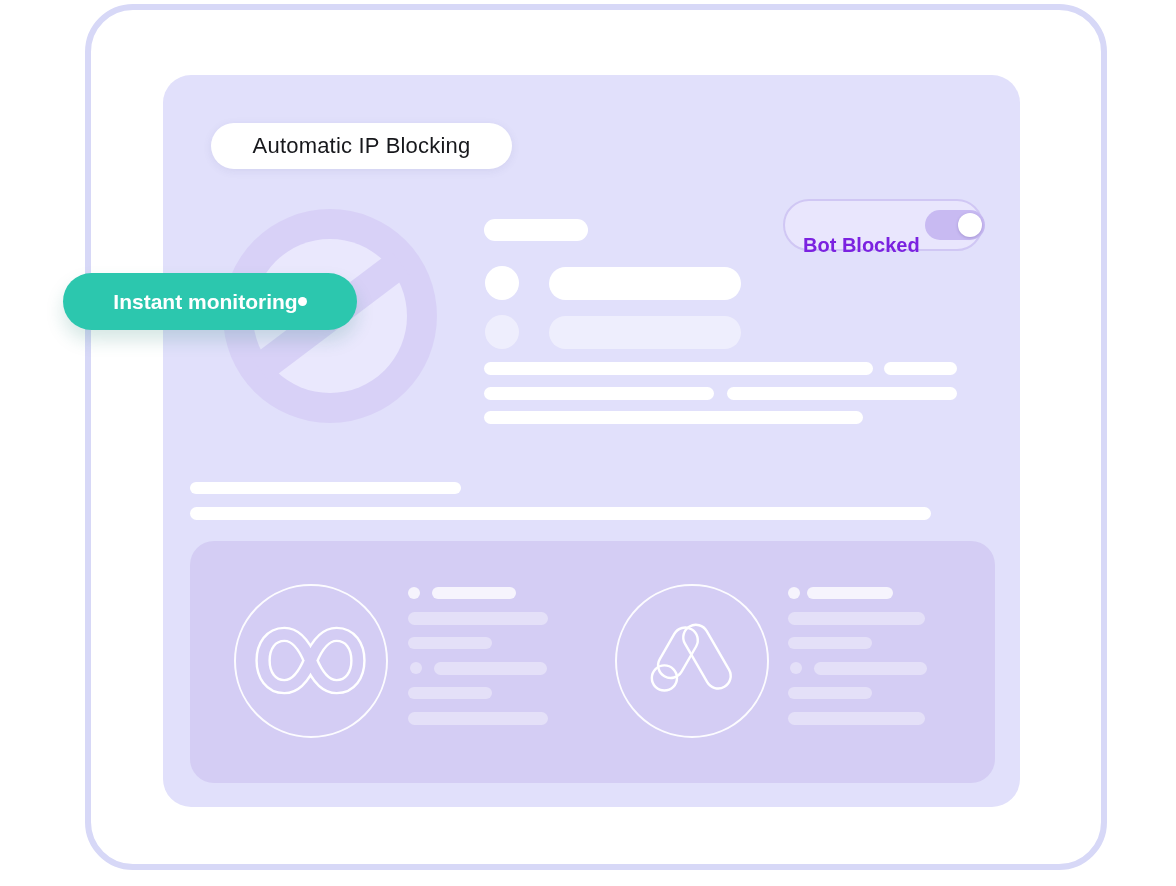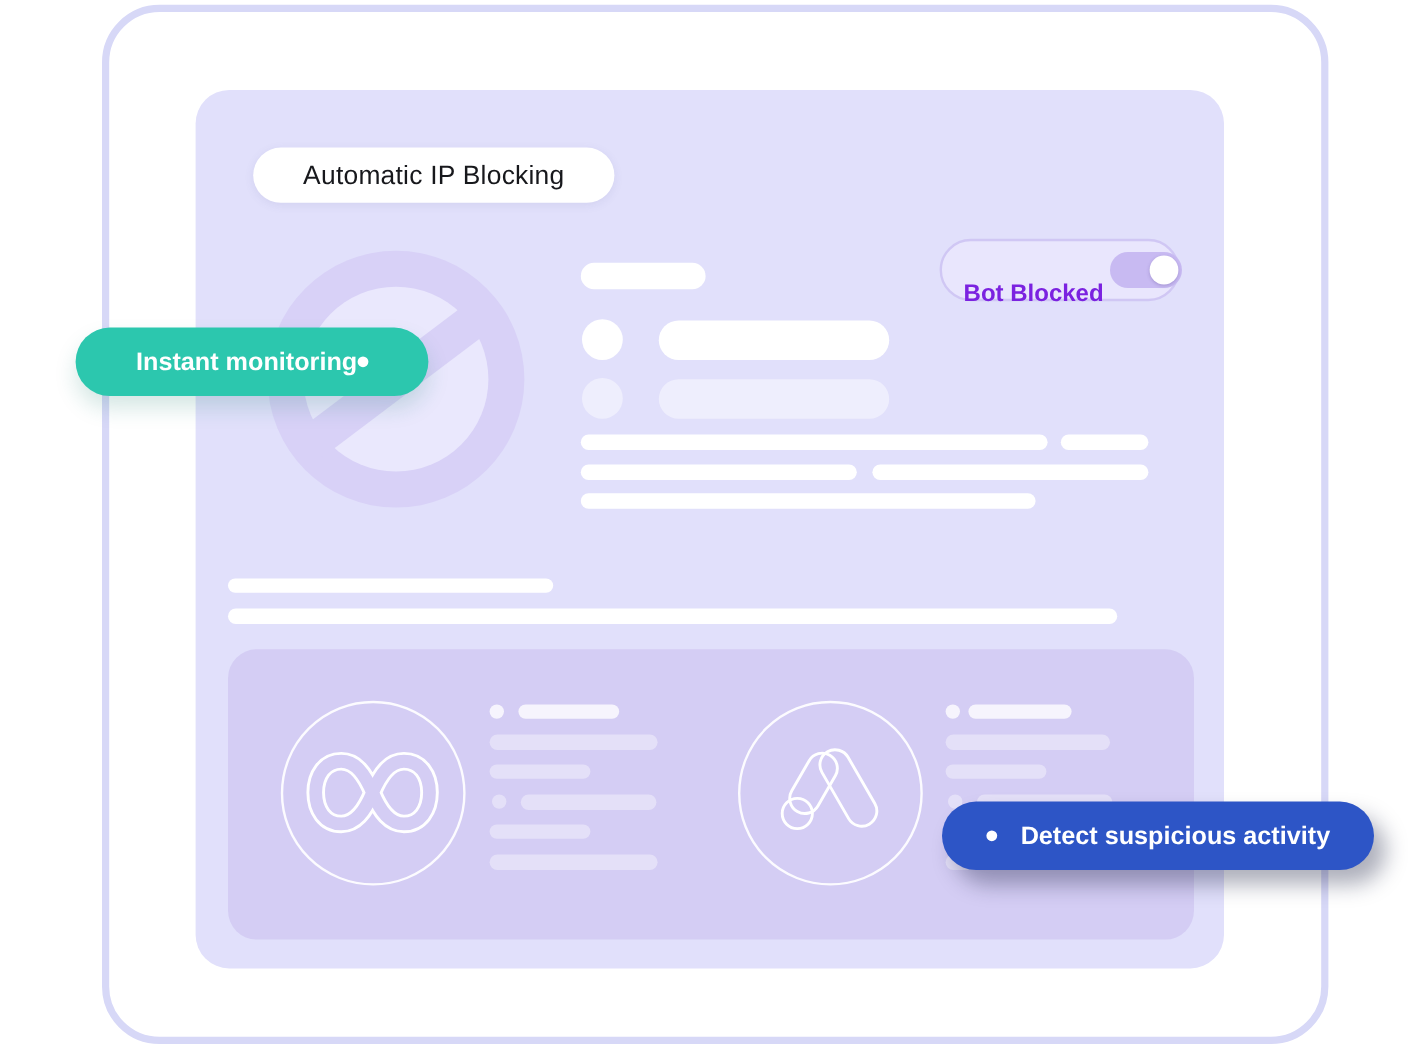--- a/index.html
+++ b/index.html
@@ -138,18 +138,14 @@
       </div>
 
     </div>
   </div>
 
   <div class="callout teal">
     <span>Instant monitoring</span>
     <span class="dot"></span>
   </div>
 
-  <div class="callout blue">
-    <span class="dot"></span>
-    <span>Detect suspicious activity</span>
-  </div>
 
 </div>
 
 </body></html>

